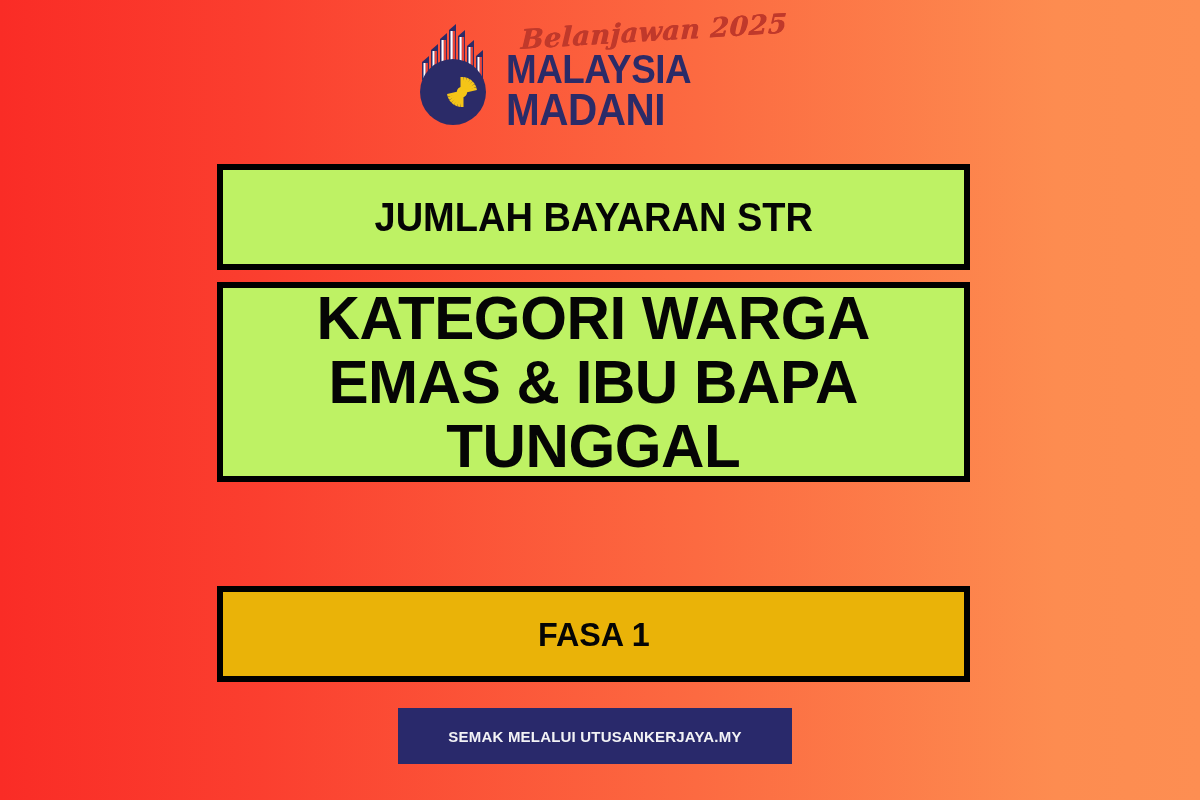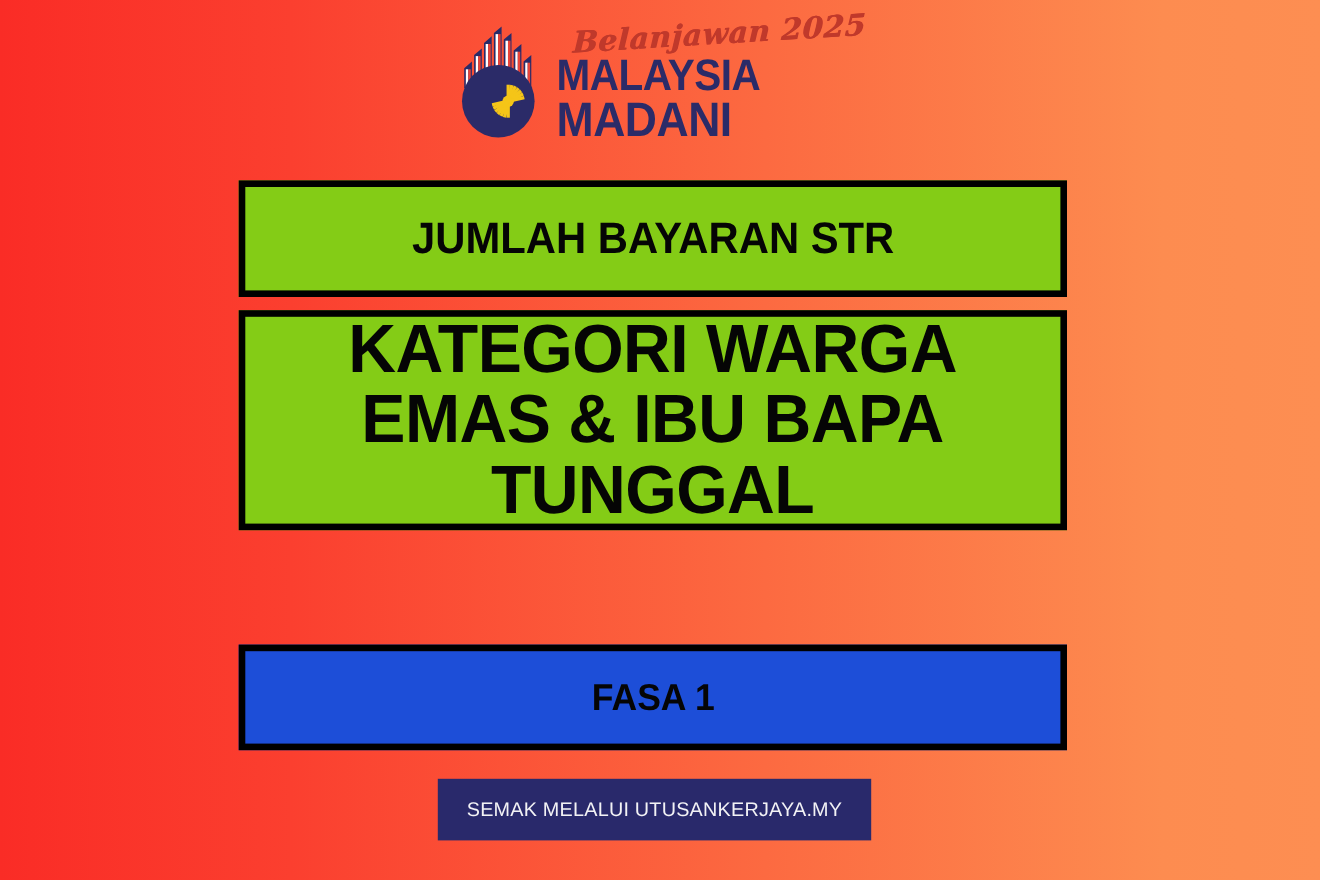--- a/index.html
+++ b/index.html
@@ -73,42 +73,42 @@
   .logo-main.line2 {
     font-size: 44px;
     letter-spacing: -0.5px;
   }
 
   
   .panel {
     position: absolute;
     left: 217px;
     width: 753px;
-    background: #84cc16;
+    background: #bef264;
     border: 6px solid #000000;
     display: flex;
     align-items: center;
     justify-content: center;
     text-align: center;
   }
 
   .panel-title {
     top: 164px;
     height: 106px;
   }
 
   .panel-main {
     top: 282px;
     height: 200px;
   }
 
   .panel-phase {
     top: 586px;
     height: 96px;
-    background: #1d4ed8;
+    background: #eab308;
   }
 
   .txt-title {
     font-family: "Liberation Sans", sans-serif;
     font-weight: bold;
     font-size: 40px;
     color: #050505;
     letter-spacing: 0px;
     transform: scaleX(0.95);
   }
@@ -140,22 +140,22 @@
     width: 394px;
     height: 56px;
     background: #29296B;
     display: flex;
     align-items: center;
     justify-content: center;
   }
 
   .footer-text {
     font-family: "Liberation Sans", sans-serif;
-    font-size: 18px;
-    font-weight: normal;
+    font-size: 15px;
+    font-weight: bold;
     color: #F2F2F5;
     letter-spacing: 0.2px;
     white-space: nowrap;
   }
 </style>
 </head>
 <body>
 
 <div class="logo-block">
 

